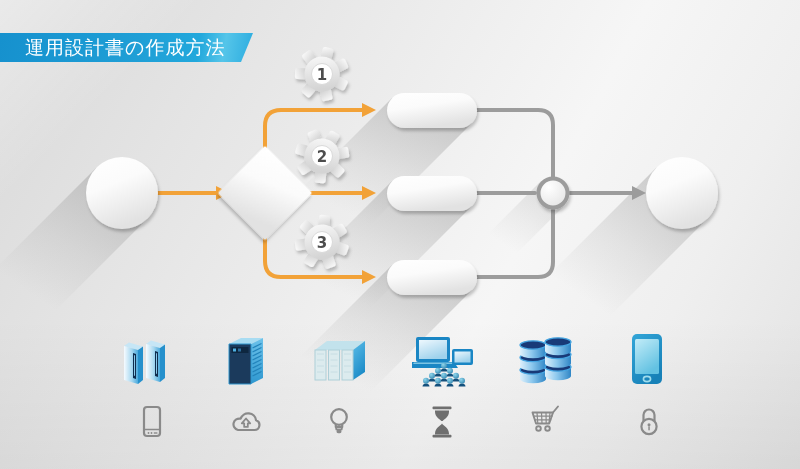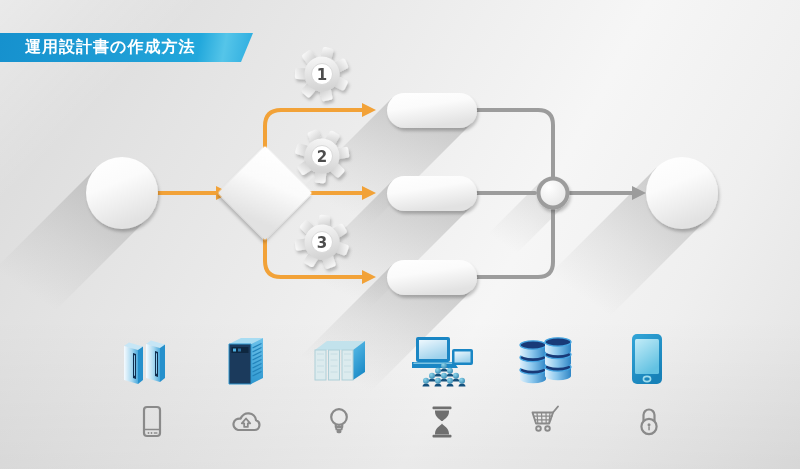--- a/index.html
+++ b/index.html
@@ -10,21 +10,21 @@
       linear-gradient(135deg, rgba(255,255,255,0.45) 0%, rgba(255,255,255,0) 16%),
       linear-gradient(to bottom, rgba(0,0,0,0) 68%, rgba(0,0,0,0.05) 100%),
       linear-gradient(118deg,#d9d9d9 0%,#e7e7e7 30%,#f6f6f6 62%,#efefef 80%,#e2e2e2 100%);
   }
   .banner{
     position:absolute;left:0;top:33px;height:29px;width:253px;z-index:3;
     clip-path:polygon(0 0,100% 0,calc(100% - 12px) 100%,0 100%);
     background:linear-gradient(100deg,#1691ce 0%,#1f9fd6 55%,#22a8dc 78%,#55c5e9 88%,#2aabdf 100%);
     display:flex;align-items:center;padding-left:25px;box-sizing:border-box;
   }
-  .banner .t{color:#ffffff;font-size:16px;font-weight:bold;letter-spacing:1px;white-space:nowrap;}
+  .banner .t{color:#ffffff;font-size:19px;font-weight:normal;letter-spacing:1px;white-space:nowrap;}
   svg{display:block;}
   .flowsvg{position:absolute;left:0;top:0;z-index:1;}
   .icon{position:absolute;z-index:2;}
   .gear-num{font-family:"DejaVu Sans","Liberation Sans",sans-serif;}
 </style>
 </head>
 <body>
 
 <div class="stage">
 

